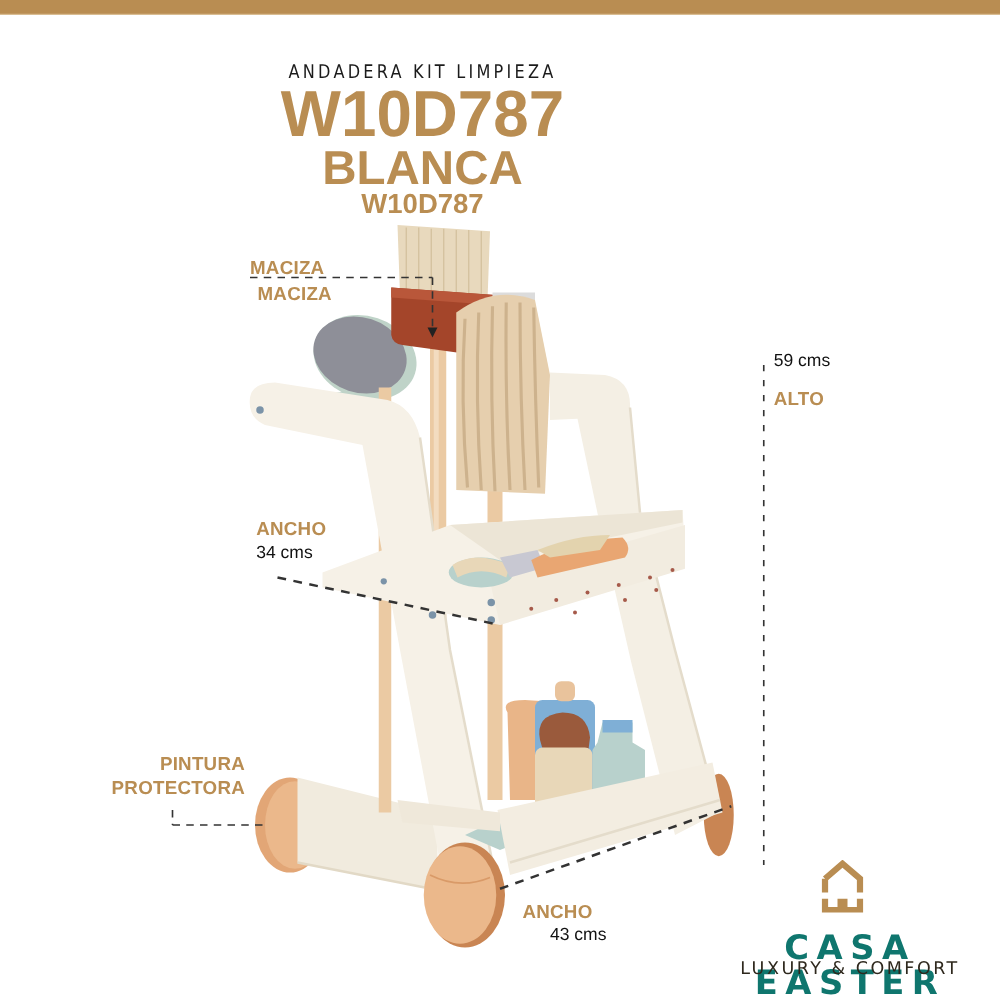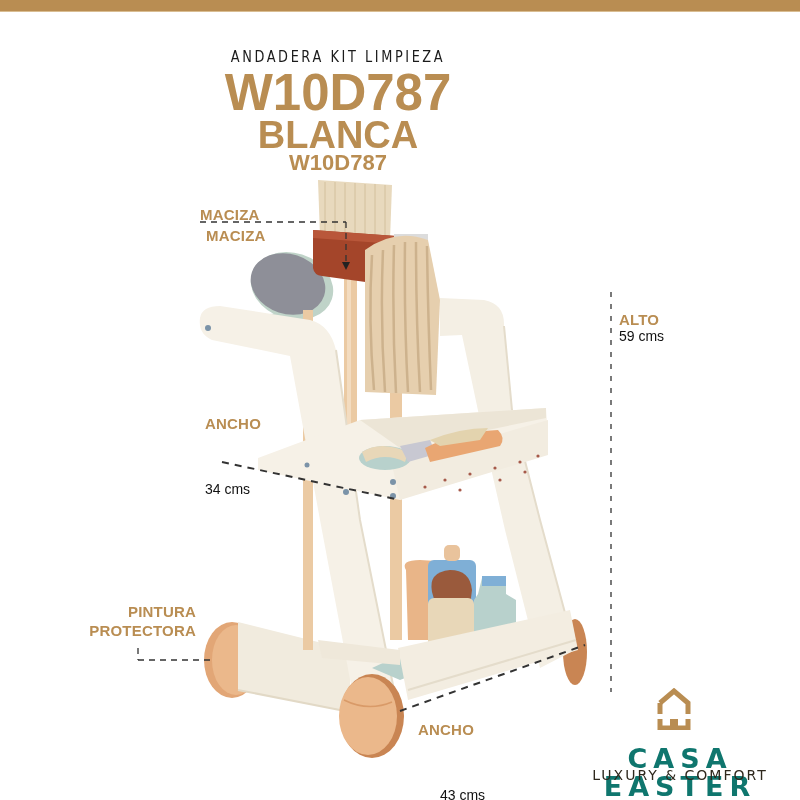--- a/index.html
+++ b/index.html
@@ -8,21 +8,21 @@
 
   .top-bar { position: absolute; left: 0; top: 0; width: 800px; height: 12px; background: #b98d52; border-bottom: 1px solid #d9bd92; }
 
   .title-block { position: absolute; left: 0; top: 48px; width: 676px; text-align: center; }
   .subtitle { font-family: "DejaVu Sans", sans-serif; font-size: 15px; letter-spacing: 3px; color: #1b1b1b; font-weight: 400; line-height: 18px; transform: scaleX(0.86); }
   .model-big { font-family: "Liberation Sans", sans-serif; font-weight: 700; font-size: 52px; color: #b98d52; line-height: 44px; margin-top: 4px; letter-spacing: 0px; transform: scaleX(0.98); }
   .color-name { font-family: "Liberation Sans", sans-serif; font-weight: 700; font-size: 38px; color: #b98d52; line-height: 34px; margin-top: 4px; text-align: center; }
   .model-small { font-family: "Liberation Sans", sans-serif; font-weight: 700; font-size: 22px; color: #b98d52; line-height: 22px; margin-top: 0px; }
 
   .label-gold { position: absolute; font-family: "Liberation Sans", sans-serif; font-weight: 700; color: #b98d52; font-size: 15px; line-height: 17px; letter-spacing: 0.2px; }
-  .label-value { position: absolute; font-family: "Liberation Sans", sans-serif; font-weight: 400; color: #111111; font-size: 14px; line-height: 16px; margin-top: 48px; }
+  .label-value { position: absolute; font-family: "Liberation Sans", sans-serif; font-weight: 400; color: #111111; font-size: 14px; line-height: 16px; }
 
   .product { position: absolute; left: 0; top: 0; width: 800px; height: 800px; }
 
   .logo { position: absolute; left: 560px; top: 685px; width: 240px; height: 95px; text-align: center; }
   .logo-name { position: absolute; left: 0; top: 60px; width: 240px; font-family: "DejaVu Sans", sans-serif; font-weight: 700; font-size: 27px; letter-spacing: 6px; color: #0f766e; text-align: center; line-height: 28px; }
   .logo-tag { position: absolute; left: 0; top: 85px; width: 240px; font-family: "DejaVu Sans", sans-serif; font-size: 14px; letter-spacing: 2px; color: #2e281d; text-align: center; line-height: 10px; }
 </style>
 </head>
 <body>
 

